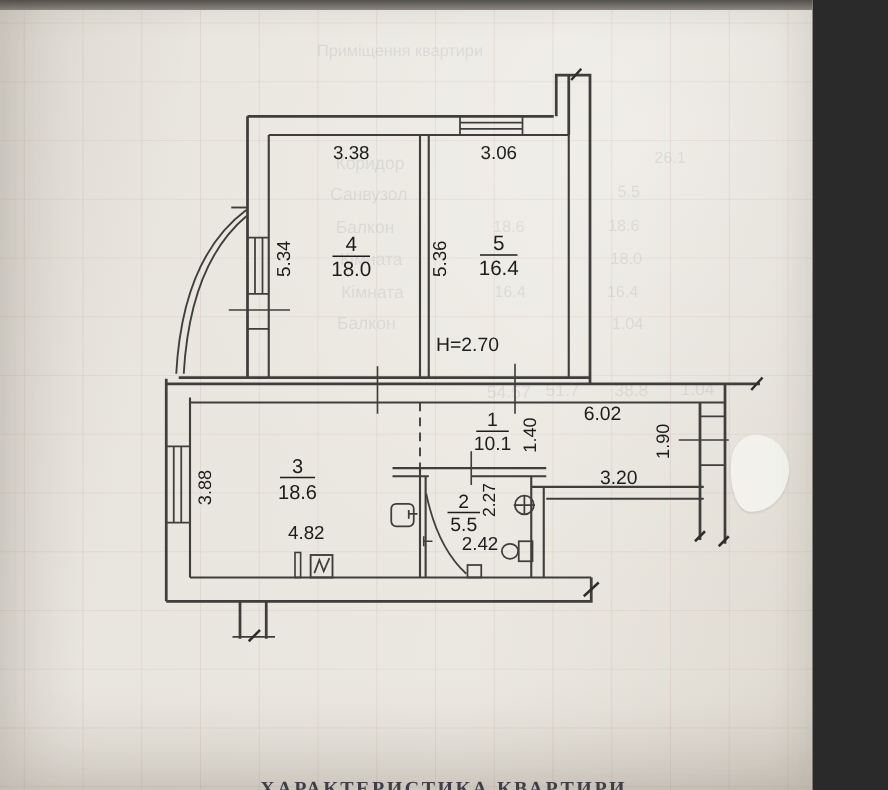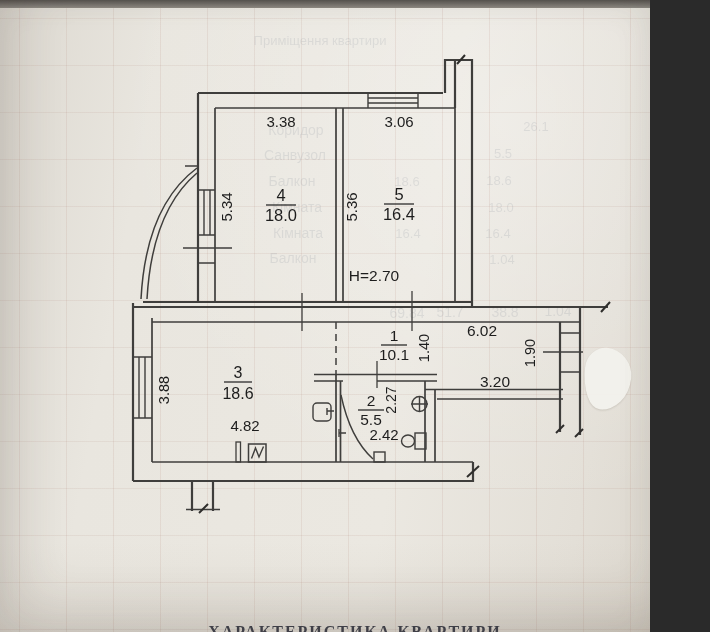--- a/index.html
+++ b/index.html
@@ -54,21 +54,21 @@
       <span class="bleed big" style="left: 298px; top: 233px;">Кімната</span>
       <span class="bleed big" style="left: 293px; top: 258px;">Балкон</span>
       <span class="bleed" style="left: 500px; top: 126px; margin-left: 36px;">26.1</span>
       <span class="bleed" style="left: 503px; top: 153px;">5.5</span>
       <span class="bleed" style="left: 499px; top: 180px;">18.6</span>
       <span class="bleed" style="left: 501px; top: 207px;">18.0</span>
       <span class="bleed" style="left: 498px; top: 233px;">16.4</span>
       <span class="bleed" style="left: 502px; top: 259px;">1.04</span>
       <span class="bleed" style="left: 407px; top: 181px;">18.6</span>
       <span class="bleed" style="left: 408px; top: 233px;">16.4</span>
-      <span class="bleed big" style="left: 407px; top: 313px;">69.84</span>
+      <span class="bleed big" style="left: 407px; top: 313px;">54.57</span>
       <span class="bleed big" style="left: 450px; top: 312px;">51.7</span>
       <span class="bleed big" style="left: 505px; top: 312px;">38.8</span>
       <span class="bleed big" style="left: 558px; top: 311px;">1.04</span>
     </div>
 
   <svg width="710" height="632" viewBox="0 0 710 632" style="position:absolute;inset:0" font-family="Liberation Sans, sans-serif">
 
     <g stroke="#3f3e3c" stroke-width="2.2" fill="none">
 
       <path d="M198,93 H443"></path>

